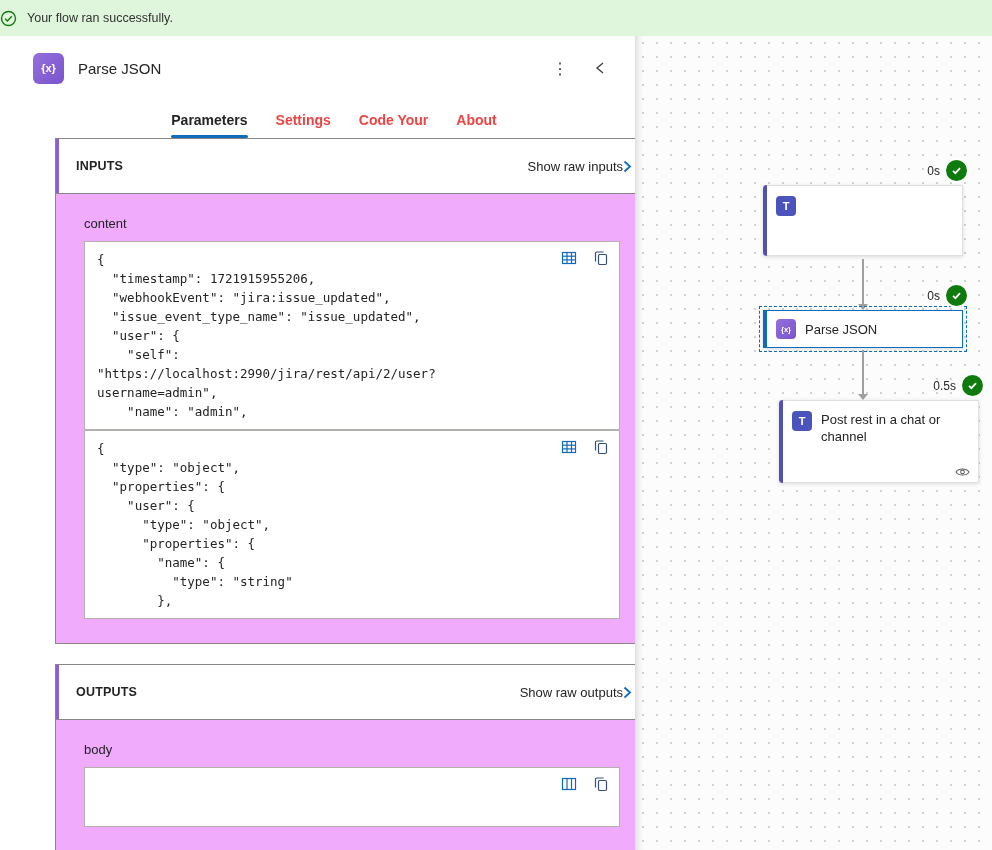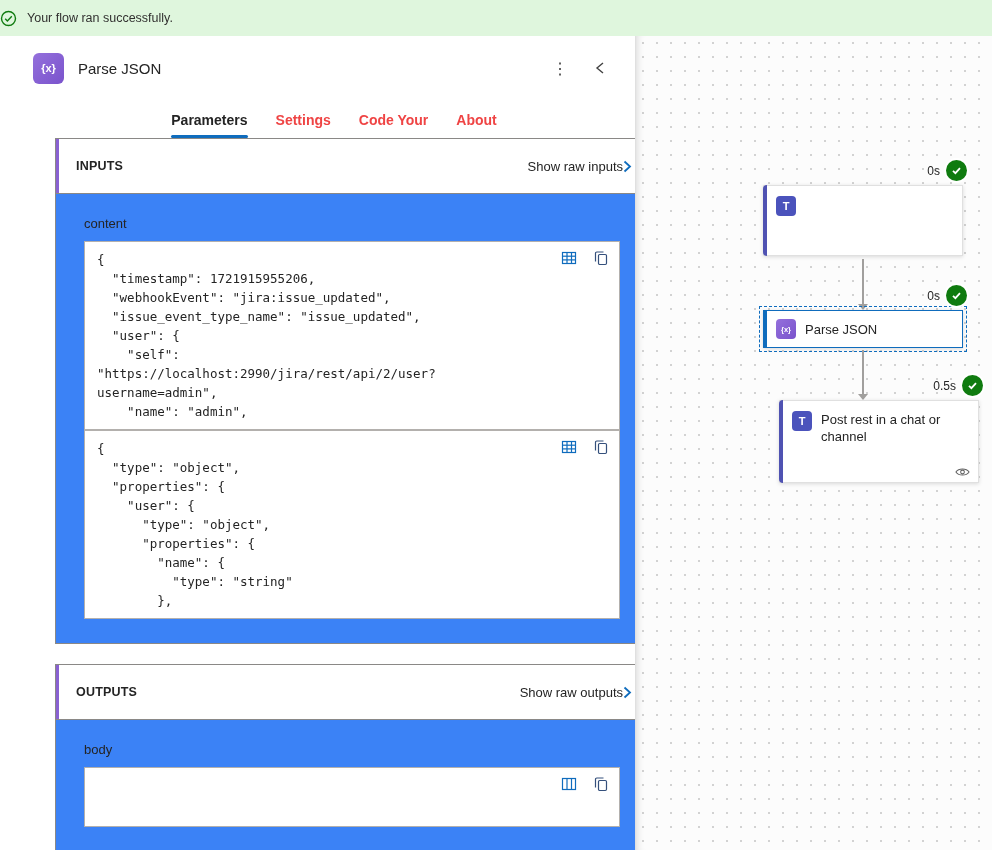--- a/index.html
+++ b/index.html
@@ -124,21 +124,21 @@
     align-items: center;
     text-decoration: none;
     color: #242424;
     font-size: 13px;
     cursor: pointer;
   }
   .section-body {
     border: 1px solid #8a8886;
     border-top: none;
     padding: 14px 28px 24px;
-    background: #3b82f6;
+    background: #f0abfc;
   }
   .field-label { font-size: 13px; color: #242424; margin: 8px 0 10px; }
   .code-box {
     position: relative;
     border: 1px solid #b3b0ad;
     padding: 8px 12px;
     background: #fff;
   }
   .code-box pre {
     font-family: "DejaVu Sans Mono", monospace;

